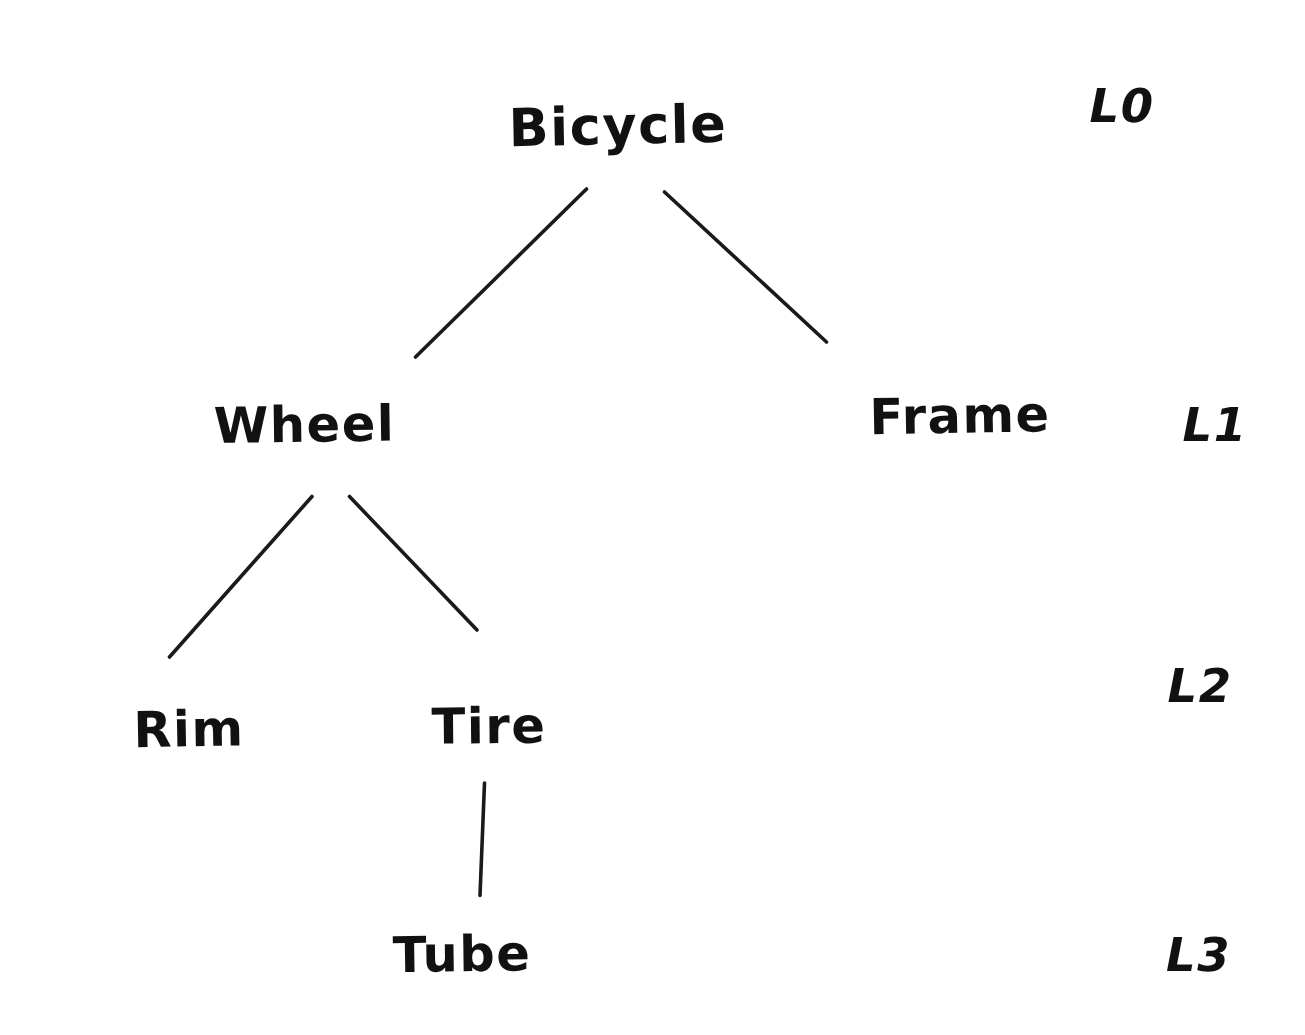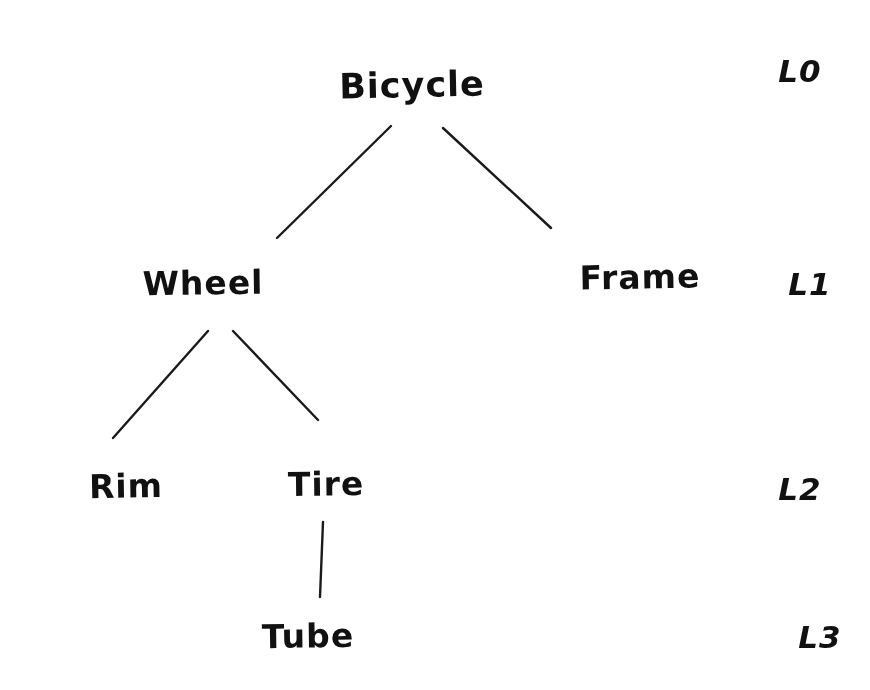--- a/index.html
+++ b/index.html
@@ -38,24 +38,24 @@
     user-select: none;
   }
   
   .node-bicycle { left: 412px; top: 85px;  font-size: 35px; transform: translate(-50%,-50%) rotate(-1.2deg); }
   .node-wheel   { left: 203px; top: 283px; font-size: 33px; transform: translate(-50%,-50%) rotate(-0.8deg); }
   .node-frame   { left: 640px; top: 277px; font-size: 33px; transform: translate(-50%,-50%) rotate(-1deg); }
   .node-rim     { left: 126px; top: 486px; font-size: 33px; transform: translate(-50%,-50%) rotate(-1deg); }
   .node-tire    { left: 326px; top: 484px; font-size: 33px; transform: translate(-50%,-50%) rotate(-0.6deg); }
   .node-tube    { left: 308px; top: 636px; font-size: 33px; transform: translate(-50%,-50%) rotate(-0.8deg); }
   .level-label  { font-size: 31px; font-style: italic; }
-  .level-l0 { left: 800px; top: 71px;  }
+  .level-l0 { left: 748px; top: 71px;  }
   .level-l1 { left: 810px; top: 284px; }
-  .level-l2 { left: 800px; top: 489px; }
-  .level-l3 { left: 820px; top: 637px; }
+  .level-l2 { left: 800px; top: 458px; }
+  .level-l3 { left: 799px; top: 637px; }
 </style>
 </head>
 <body>
 
 <div class="canvas">
 
   <svg class="edges-svg" viewBox="0 0 870 690" aria-hidden="true">
     <line x1="391" y1="126" x2="277" y2="238"></line>
     <line x1="443" y1="128" x2="551" y2="228"></line>
     <line x1="208" y1="331" x2="113" y2="438"></line>

